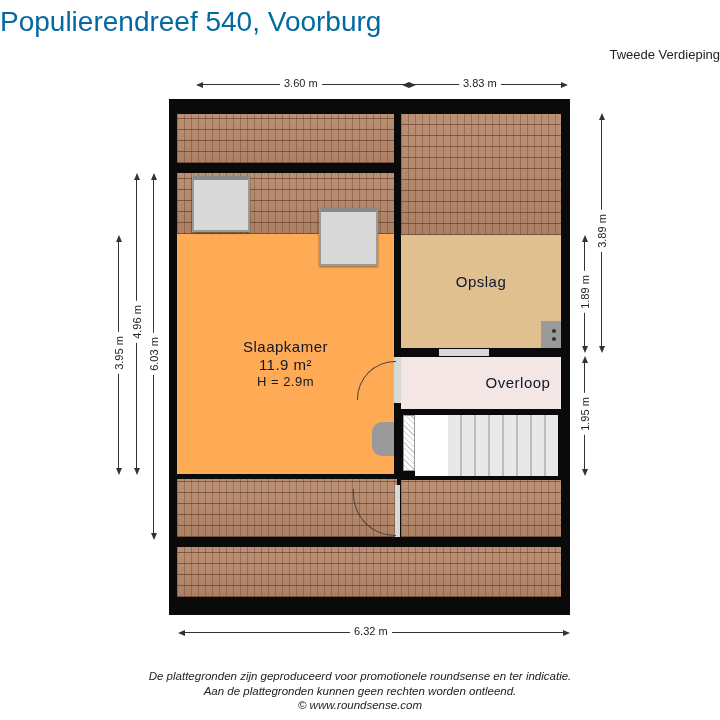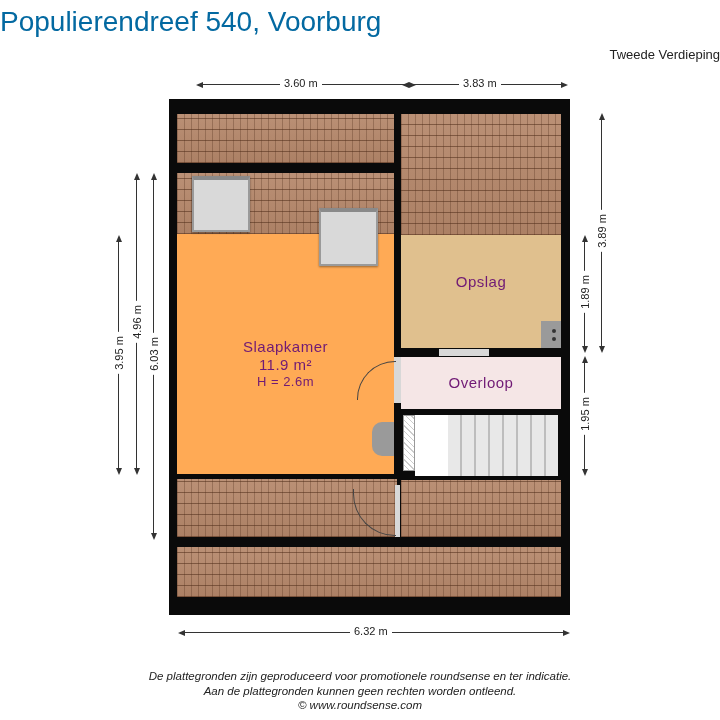--- a/index.html
+++ b/index.html
@@ -16,21 +16,21 @@
   .arr-d{width:0;height:0;border-left:3px solid transparent;border-right:3px solid transparent;border-top:7px solid #333;}
   .rot{transform:rotate(-90deg);transform-origin:center;}
   .tiles{
     background-color:#b5876a;
     background-image:
       repeating-linear-gradient(0deg, rgba(80,45,25,.55) 0 1px, transparent 1px 11px),
       repeating-linear-gradient(90deg, rgba(90,55,35,.35) 0 1px, transparent 1px 7px),
       linear-gradient(180deg, rgba(255,255,255,.08), rgba(0,0,0,.05));
   }
   .wall{background:#0a0a0a;}
-  .room-label{font-size:15px;color:#701a75;text-align:center;letter-spacing:.5px;}
+  .room-label{font-size:15px;color:#0f172a;text-align:center;letter-spacing:.5px;}
   .skylight{background:#d9d9d9;border:2px solid #9a9a9a;border-top:4px solid #8a8a8a;box-shadow:0 1px 2px rgba(0,0,0,.4);}
   .footer{left:0;width:720px;text-align:center;font-size:11.5px;font-style:italic;color:#222;}
 </style>
 </head>
 <body>
 
 <div class="abs title">Populierendreef 540, Voorburg</div>
 <div class="abs subtitle">Tweede Verdieping</div>
 
 <div class="abs" style="left:196px;top:84px;width:220px;height:2px;">
@@ -88,38 +88,38 @@
 
   <div class="abs tiles" style="left:8px;top:15px;width:217px;height:49px;"></div>
 
   <div class="abs tiles" style="left:232px;top:15px;width:160px;height:121px;"></div>
 
   <div class="abs tiles" style="left:8px;top:74px;width:217px;height:61px;"></div>
 
   <div class="abs" style="left:8px;top:135px;width:217px;height:240px;background:#ffaa55;">
     <div class="abs room-label" style="left:0;width:217px;top:104px;font-size:15px;">Slaapkamer</div>
     <div class="abs room-label" style="left:0;width:217px;top:122px;font-size:15px;">11.9 m²</div>
-    <div class="abs room-label" style="left:0;width:217px;top:140px;font-size:13px;">H = 2.6m</div>
+    <div class="abs room-label" style="left:0;width:217px;top:140px;font-size:13px;">H = 2.9m</div>
 
     <div class="abs" style="left:195px;top:188px;width:22px;height:34px;background:#9a9a9a;border-radius:10px 0 0 10px;"></div>
   </div>
 
   <div class="abs skylight" style="left:23px;top:77px;width:54px;height:50px;"></div>
   <div class="abs skylight" style="left:150px;top:109px;width:55px;height:52px;"></div>
 
   <div class="abs" style="left:232px;top:136px;width:160px;height:113px;background:#e0c08e;">
     <div class="abs room-label" style="left:0;width:160px;top:38px;">Opslag</div>
     <div class="abs" style="left:140px;top:86px;width:20px;height:27px;background:#9a9a9a;">
       <div class="abs" style="left:11px;top:8px;width:4px;height:4px;border-radius:50%;background:#333;"></div>
       <div class="abs" style="left:11px;top:16px;width:4px;height:4px;border-radius:50%;background:#333;"></div>
     </div>
   </div>
 
   <div class="abs" style="left:232px;top:258px;width:160px;height:52px;background:#f5e6e6;">
-    <div class="abs room-label" style="left:0;width:160px;top:17px;">Overloop</div>
+    <div class="abs room-label" style="left:0;width:160px;top:17px;padding-left:37px;">Overloop</div>
   </div>
 
   <div class="abs" style="left:246px;top:316px;width:143px;height:61px;background:#fff;">
     <div class="abs" style="left:33px;top:0;width:110px;height:61px;background:repeating-linear-gradient(90deg,#e8e8e8 0 12px,#bdbdbd 12px 14px);"></div>
   </div>
   <div class="abs" style="left:234px;top:316px;width:10px;height:54px;background:repeating-linear-gradient(45deg,#fff 0 3px,#ccc 3px 4px);border:1px solid #999;"></div>
 
   <div class="abs" style="left:225px;top:258px;width:7px;height:46px;background:#d8d8d8;"></div>
   <div class="abs" style="left:188px;top:262px;width:38px;height:38px;border:1px solid #444;border-right:none;border-bottom:none;border-radius:38px 0 0 0;"></div>
 

